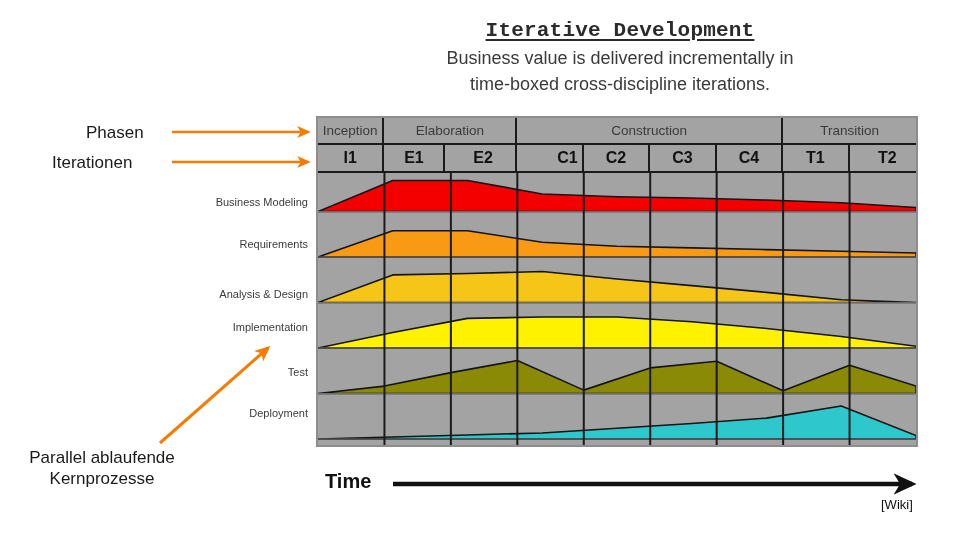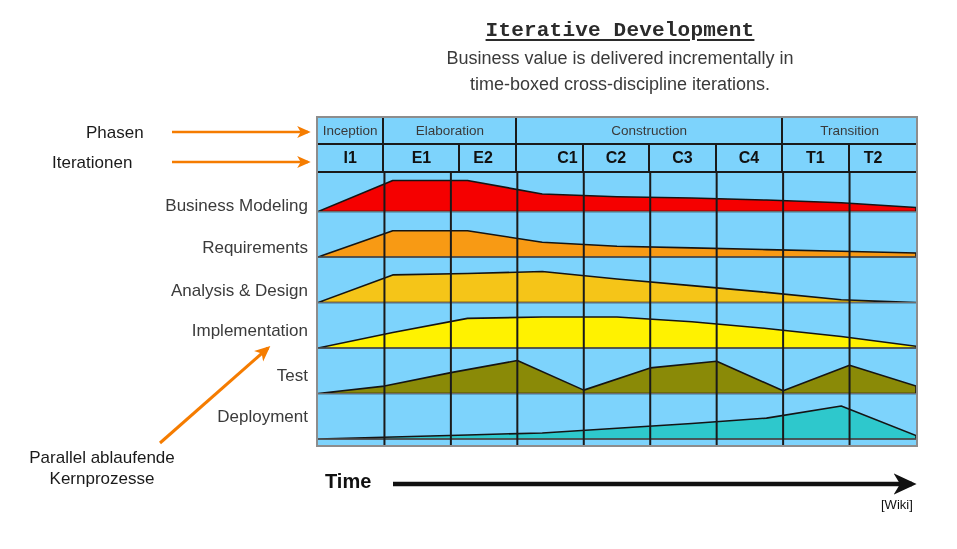--- a/index.html
+++ b/index.html
@@ -66,35 +66,35 @@
     left: 0; top: 0;
     width: 957px;
     height: 549px;
     pointer-events: none;
   }
   .disc-wrap {
     position: absolute;
     left: 140px;
     width: 168px;
     text-align: right;
-    font-size: 17px;
+    font-size: 11px;
     color: #3b3b3b;
     white-space: nowrap;
   }
 
   
   #chart-frame {
     position: absolute;
     left: 316px;
     top: 116px;
     width: 602px;
     height: 331px;
     border: 2px solid #8d8d8d;
     box-sizing: border-box;
-    background: #7dd3fc;
+    background: #a3a3a3;
   }
   #chart-svg {
     position: absolute;
     left: 0; top: 0;
   }
 
   .phase-cell, .iter-cell {
     position: absolute;
     text-align: center;
     box-sizing: border-box;
@@ -164,21 +164,21 @@
 
   <div class="anno-text" id="anno-phasen">Phasen</div>
   <div class="anno-text" id="anno-iter">Iterationen</div>
   <div class="anno-text" id="anno-parallel">
     <div>Parallel ablaufende</div>
     <div>Kernprozesse</div>
   </div>
 
   <div class="disc-wrap" style="top:196px">Business Modeling</div>
   <div class="disc-wrap" style="top:238px">Requirements</div>
-  <div class="disc-wrap" style="top:281px">Analysis &amp; Design</div>
+  <div class="disc-wrap" style="top:288px">Analysis &amp; Design</div>
   <div class="disc-wrap" style="top:321px">Implementation</div>
   <div class="disc-wrap" style="top:366px">Test</div>
   <div class="disc-wrap" style="top:407px">Deployment</div>
 
   <div id="chart-frame">
     <svg id="chart-svg" width="598" height="327" viewBox="0 0 598 327">
         <line x1="0" x2="598" y1="26" y2="26" stroke="#1a1a1a" stroke-width="2"></line>
         <line x1="0" x2="598" y1="54" y2="54" stroke="#1a1a1a" stroke-width="2"></line>
         <polygon points="0.00,93.50 74.75,62.52 149.50,62.52 224.25,75.99 299.00,78.69 373.75,80.03 448.50,82.05 523.25,84.75 598.00,89.46 598.00,93.50 0.00,93.50" fill="#f50000" stroke="#141414" stroke-width="1.6" stroke-linejoin="round"></polygon>
         <line x1="0" x2="598" y1="93.5" y2="93.5" stroke="#6d6d6d" stroke-width="1.2"></line>
@@ -199,26 +199,26 @@
         <line x1="332.22222222222223" x2="332.22222222222223" y1="54" y2="327" stroke="#1a1a1a" stroke-width="2"></line>
         <line x1="398.66666666666663" x2="398.66666666666663" y1="54" y2="327" stroke="#1a1a1a" stroke-width="2"></line>
         <line x1="465.1111111111111" x2="465.1111111111111" y1="54" y2="327" stroke="#1a1a1a" stroke-width="2"></line>
         <line x1="531.5555555555555" x2="531.5555555555555" y1="54" y2="327" stroke="#1a1a1a" stroke-width="2"></line>
       </svg>
   <div class="phase-cell" style="left: 0px; top: 0px; width: 66.4444px; border-right: 2px solid rgb(26, 26, 26);">Inception</div>
       <div class="phase-cell" style="left: 66.4444px; top: 0px; width: 132.889px; border-right: 2px solid rgb(26, 26, 26);">Elaboration</div>
       <div class="phase-cell" style="left: 199.333px; top: 0px; width: 265.778px; border-right: 2px solid rgb(26, 26, 26);">Construction</div>
       <div class="phase-cell" style="left: 465.111px; top: 0px; width: 132.889px; border-right: none;">Transition</div>
       <div class="iter-cell" style="left: 0px; top: 26px; width: 66.4444px; border-right: 2px solid rgb(26, 26, 26);">I1</div>
-      <div class="iter-cell" style="left: 66.4444px; top: 26px; width: 76px; border-right: 2px solid rgb(26, 26, 26);">E1</div>
+      <div class="iter-cell" style="left: 66.4444px; top: 26px; width: 61px; border-right: 2px solid rgb(26, 26, 26);">E1</div>
       <div class="iter-cell" style="left: 132.889px; top: 26px; width: 66.4444px; border-right: 2px solid rgb(26, 26, 26);">E2</div>
       <div class="iter-cell" style="left: 199.333px; top: 26px; width: 66.4444px; border-right: 2px solid rgb(26, 26, 26); padding-left: 36px;">C1</div>
       <div class="iter-cell" style="left: 265.778px; top: 26px; width: 66.4444px; border-right: 2px solid rgb(26, 26, 26);">C2</div>
       <div class="iter-cell" style="left: 332.222px; top: 26px; width: 66.4444px; border-right: 2px solid rgb(26, 26, 26);">C3</div>
       <div class="iter-cell" style="left: 398.667px; top: 26px; width: 66.4444px; border-right: 2px solid rgb(26, 26, 26);">C4</div>
       <div class="iter-cell" style="left: 465.111px; top: 26px; width: 66.4444px; border-right: 2px solid rgb(26, 26, 26);">T1</div>
-      <div class="iter-cell" style="left: 531.556px; top: 26px; width: 47px; border-right: none;">T2</div>
+      <div class="iter-cell" style="left: 531.556px; top: 26px; width: 47px; border-right: none; text-align: right;">T2</div>
     </div>
 
   <div id="time-label">Time</div>
   <div id="wiki-credit">[Wiki]</div>
 
 </div>
 
 </body></html>

